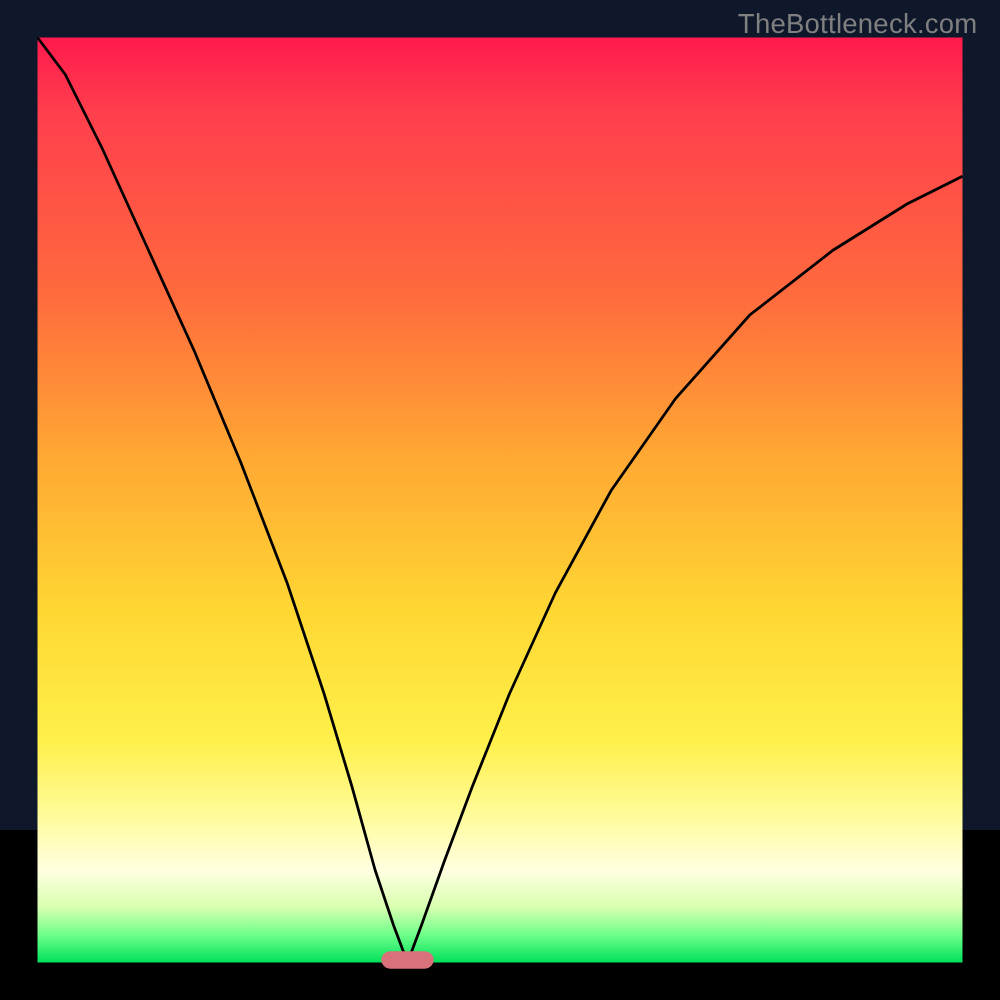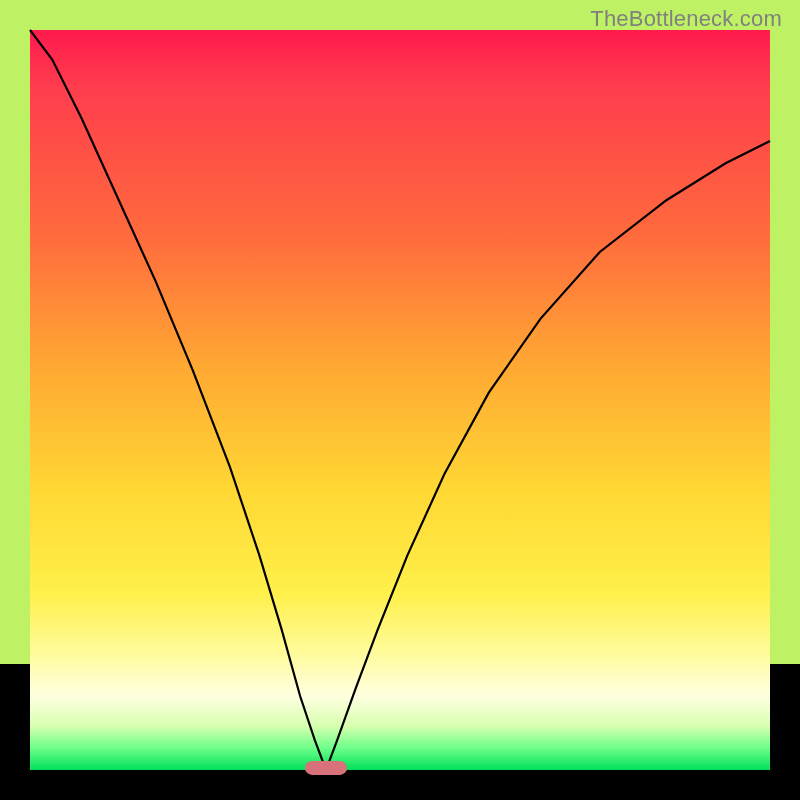--- a/index.html
+++ b/index.html
@@ -8,21 +8,21 @@
     width: 800px;
     height: 800px;
     overflow: hidden;
     background: #000;
     font-family: Arial, Helvetica, sans-serif;
   }
   .frame {
     position: absolute;
     left: 0; top: 0;
     width: 800px; height: 664px;
-    background: #bef264;
+    background: #0f172a;
   }
   .plot {
     position: absolute;
     left: 30px;
     top: 30px;
     width: 740px;
     height: 740px;
     
     background: linear-gradient(
       to bottom,

